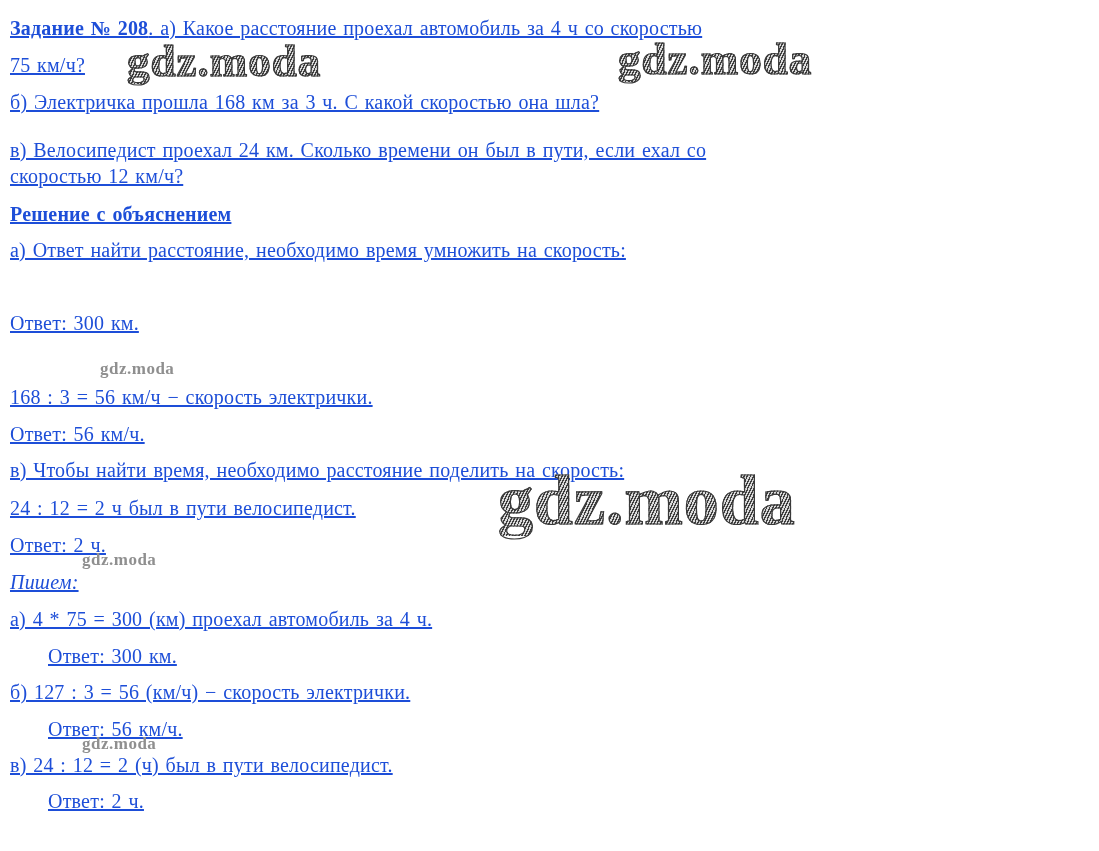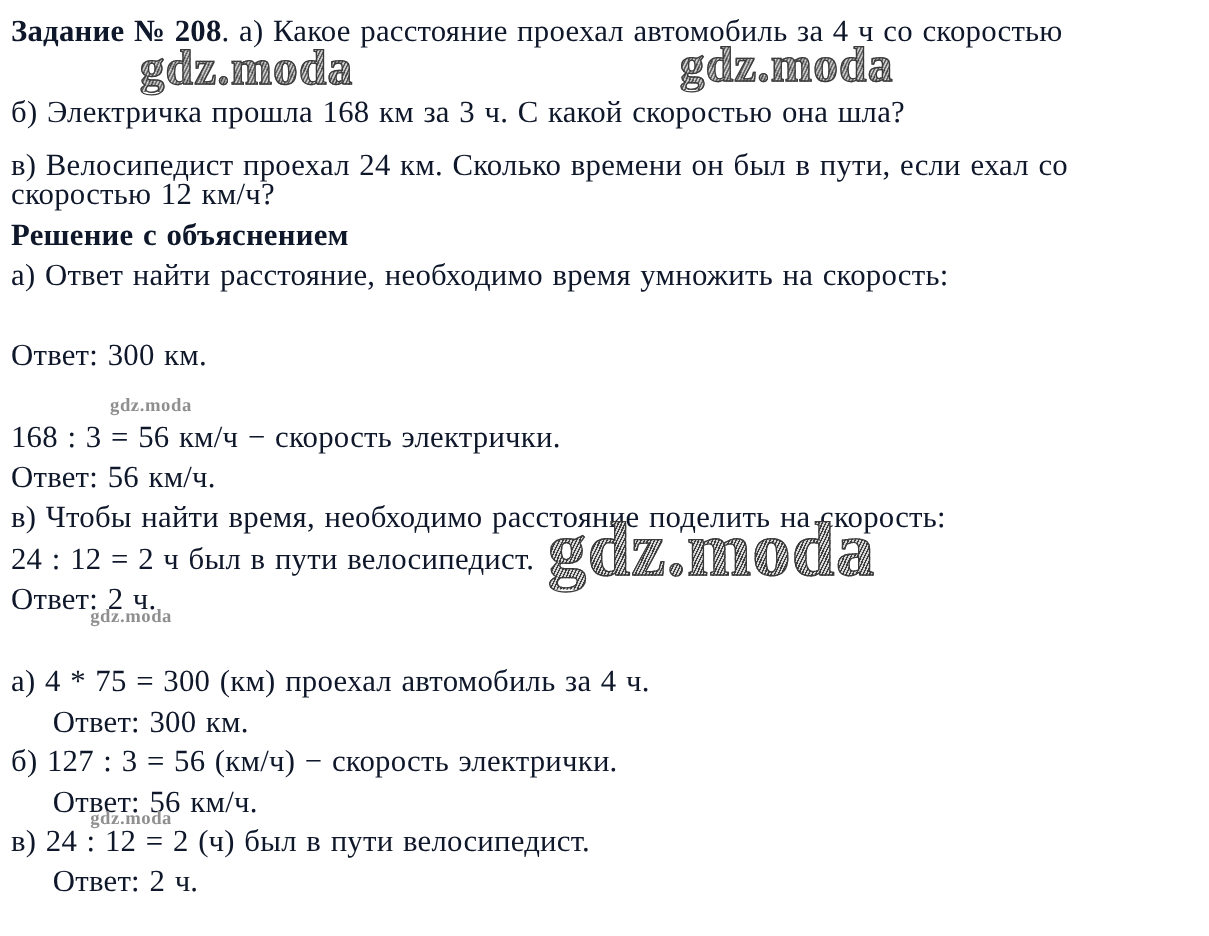--- a/index.html
+++ b/index.html
@@ -9,26 +9,27 @@
     background: #ffffff;
     position: relative;
     overflow: hidden;
     font-family: "Liberation Serif", serif;
     color: #000000;
   }
   .page { position: absolute; inset: 0; }
   .line {
     position: absolute;
     left: 10px;
-    font-size: 28px;
+    font-size: 20px;
     line-height: 37px;
     white-space: nowrap;
     letter-spacing: 0.2px;
     word-spacing: 1.5px;
-    color: #0f172a;
+    color: #1d4ed8;
+    text-decoration: underline;
   }
   .bold   { font-weight: bold; }
   .italic { font-style: italic; }
   .indent { left: 48px; }
 
   .wm {
     position: absolute;
     font-family: Liberation Serif, serif;
     font-weight: 700;
     line-height: 1;
@@ -55,20 +56,21 @@
     }
   }
 </style>
 </head>
 <body>
 
 <div class="page">
 
   <div class="line" style="top:10px"><span class="bold">Задание № 208</span><span>. а) Какое расстояние проехал автомобиль за 4 ч со скоростью</span></div>
 
+  <div class="line" style="top:47px">75 км/ч?</div>
 
   <div class="line" style="top:84px">б) Электричка прошла 168 км за 3 ч. С какой скоростью она шла?</div>
 
   <div class="line" style="top:132px">в) Велосипедист проехал 24 км. Сколько времени он был в пути, если ехал со</div>
 
   <div class="line" style="top:158px">скоростью 12 км/ч?</div>
 
   <div class="line bold" style="top:196px">Решение с объяснением</div>
 
   <div class="line" style="top:232px">а) Ответ найти расстояние, необходимо время умножить на скорость:</div>
@@ -80,20 +82,21 @@
   <div class="line" style="top:379px">168 : 3 = 56 км/ч − скорость электрички.</div>
 
   <div class="line" style="top:416px">Ответ: 56 км/ч.</div>
 
   <div class="line" style="top:452px">в) Чтобы найти время, необходимо расстояние поделить на скорость:</div>
 
   <div class="line" style="top:490px">24 : 12 = 2 ч был в пути велосипедист.</div>
 
   <div class="line" style="top:527px">Ответ: 2 ч.</div>
 
+  <div class="line italic" style="top:564px">Пишем:</div>
 
   <div class="line" style="top:601px">а) 4 * 75 = 300 (км) проехал автомобиль за 4 ч.</div>
 
   <div class="line indent" style="top:638px">Ответ: 300 км.</div>
 
   <div class="line" style="top:674px">б) 127 : 3 = 56 (км/ч) − скорость электрички.</div>
 
   <div class="line indent" style="top:711px">Ответ: 56 км/ч.</div>
 
   <div class="line" style="top:747px">в) 24 : 12 = 2 (ч) был в пути велосипедист.</div>

